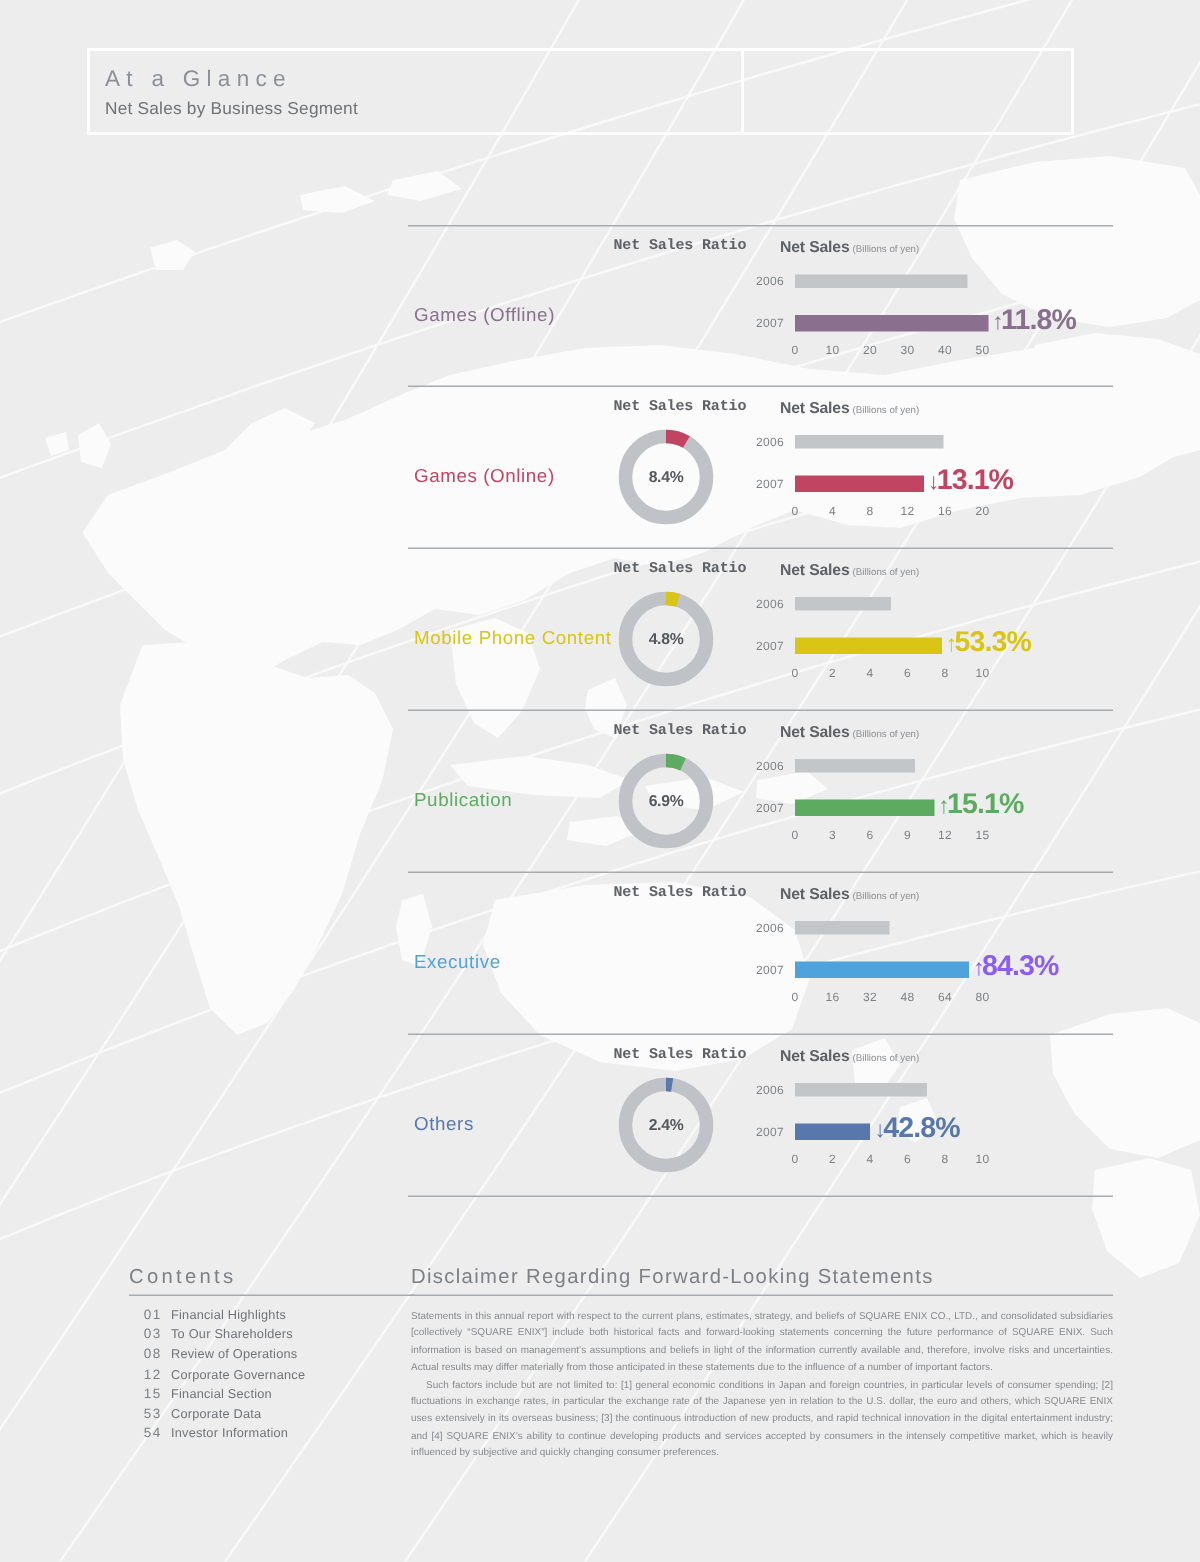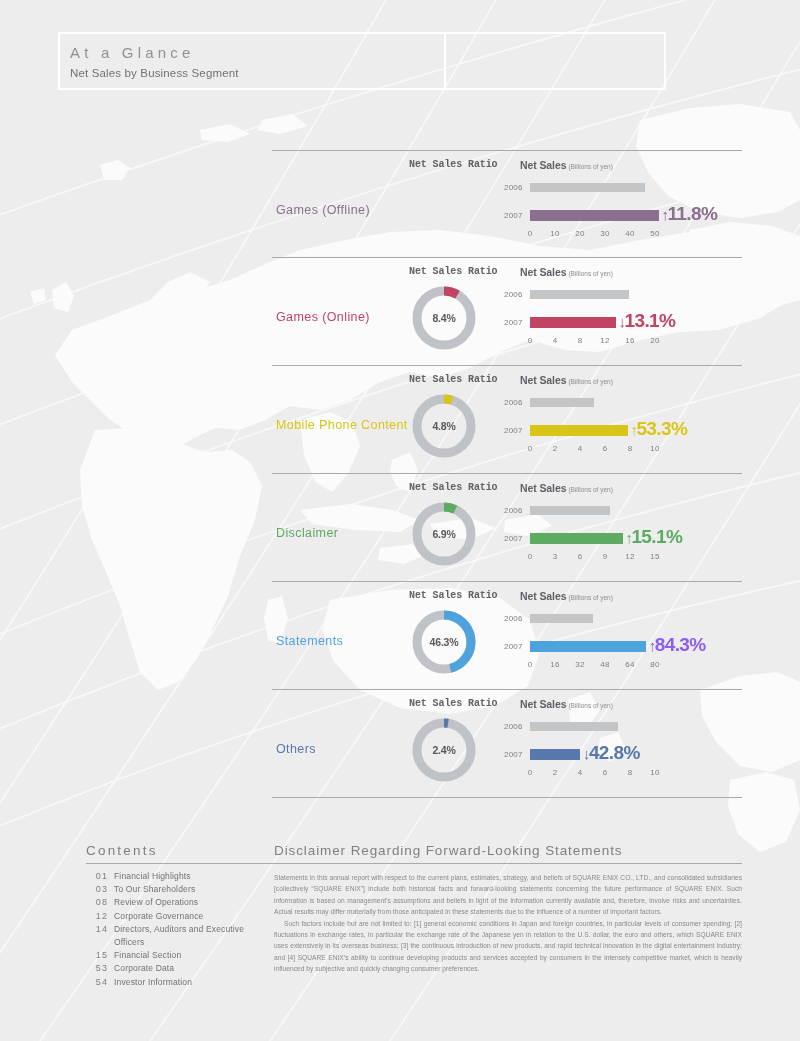--- a/index.html
+++ b/index.html
@@ -38,21 +38,21 @@
   
   .header {
     position: absolute;
     left: 58px;
     top: 32px;
     width: 684px;
     height: 58px;
     display: flex;
   }
   .header-main {
-    width: 386px;
+    width: 436px;
     height: 58px;
     border: 2px solid #ffffff;
     border-right: none;
     padding: 9px 0 0 10px;
   }
   .header-side {
     width: 222px;
     height: 58px;
     border: 2px solid #ffffff;
   }
@@ -439,21 +439,21 @@
             <span class="tick" style="left: 100px;">8</span>
             <span class="tick" style="left: 125px;">10</span>
           </div>
         </div>
       </div>
       <div class="segment-row">
         <div class="col-headers">
           <div class="hdr-ratio">Net Sales Ratio</div>
           <div class="hdr-sales"><span>Net Sales</span><span class="unit">(Billions of yen)</span></div>
         </div>
-        <div class="seg-name" style="color: rgb(92, 171, 97);">Disclaimer</div>
+        <div class="seg-name" style="color: rgb(92, 171, 97);">Publication</div>
         <div class="donut-wrap"><svg width="72" height="72" viewBox="0 0 72 72">
             <circle cx="36" cy="36" r="27" fill="none" stroke="#bfc2c6" stroke-width="9"></circle>
             <path d="M 36 9 A 27 27 0 0 1 47.34 11.50" fill="none" stroke="#5cab61" stroke-width="9"></path>
           </svg><div class="donut-label">6.9%</div></div>
         <div class="bars">
           <div class="bar-line y2006">
             <div class="bar-year">2006</div>
             <div class="bar-fill" style="width: 80px; background: rgb(195, 198, 201);"></div>
           </div>
           <div class="bar-line y2007">
@@ -469,25 +469,21 @@
             <span class="tick" style="left: 100px;">12</span>
             <span class="tick" style="left: 125px;">15</span>
           </div>
         </div>
       </div>
       <div class="segment-row">
         <div class="col-headers">
           <div class="hdr-ratio">Net Sales Ratio</div>
           <div class="hdr-sales"><span>Net Sales</span><span class="unit">(Billions of yen)</span></div>
         </div>
-        <div class="seg-name" style="color: rgb(78, 163, 221);">Statements</div>
-        <div class="donut-wrap"><svg width="72" height="72" viewBox="0 0 72 72">
-            <circle cx="36" cy="36" r="27" fill="none" stroke="#bfc2c6" stroke-width="9"></circle>
-            <path d="M 36 9 A 27 27 0 0 1 42.22 62.27" fill="none" stroke="#4ea3dd" stroke-width="9"></path>
-          </svg><div class="donut-label">46.3%</div></div>
+        <div class="seg-name" style="color: rgb(78, 163, 221);">Executive</div>
         <div class="bars">
           <div class="bar-line y2006">
             <div class="bar-year">2006</div>
             <div class="bar-fill" style="width: 62.8px; background: rgb(195, 198, 201);"></div>
           </div>
           <div class="bar-line y2007">
             <div class="bar-year">2007</div>
             <div class="bar-fill" style="width: 115.8px; background: rgb(78, 163, 221);"></div>
             <div class="delta" style="left: 144.8px; color: #8b5cf6;"><span class="arrow">↑</span><span>84.3%</span></div>
           </div>
@@ -546,24 +542,20 @@
         </div>
         <div class="contents-item">
           <span class="contents-page">08</span>
           <span class="contents-label">Review of Operations</span>
         </div>
         <div class="contents-item">
           <span class="contents-page">12</span>
           <span class="contents-label">Corporate Governance</span>
         </div>
         <div class="contents-item">
-          <span class="contents-page">14</span>
-          <span class="contents-label">Directors, Auditors and Executive Officers</span>
-        </div>
-        <div class="contents-item">
           <span class="contents-page">15</span>
           <span class="contents-label">Financial Section</span>
         </div>
         <div class="contents-item">
           <span class="contents-page">53</span>
           <span class="contents-label">Corporate Data</span>
         </div>
         <div class="contents-item">
           <span class="contents-page">54</span>
           <span class="contents-label">Investor Information</span>

